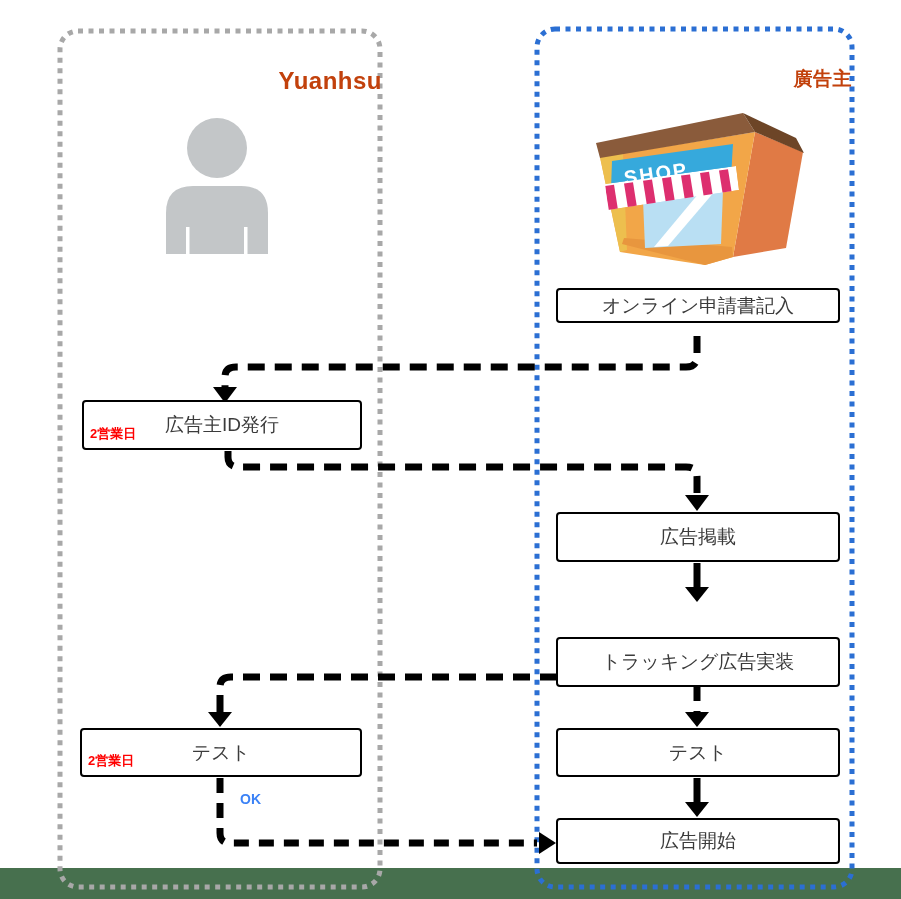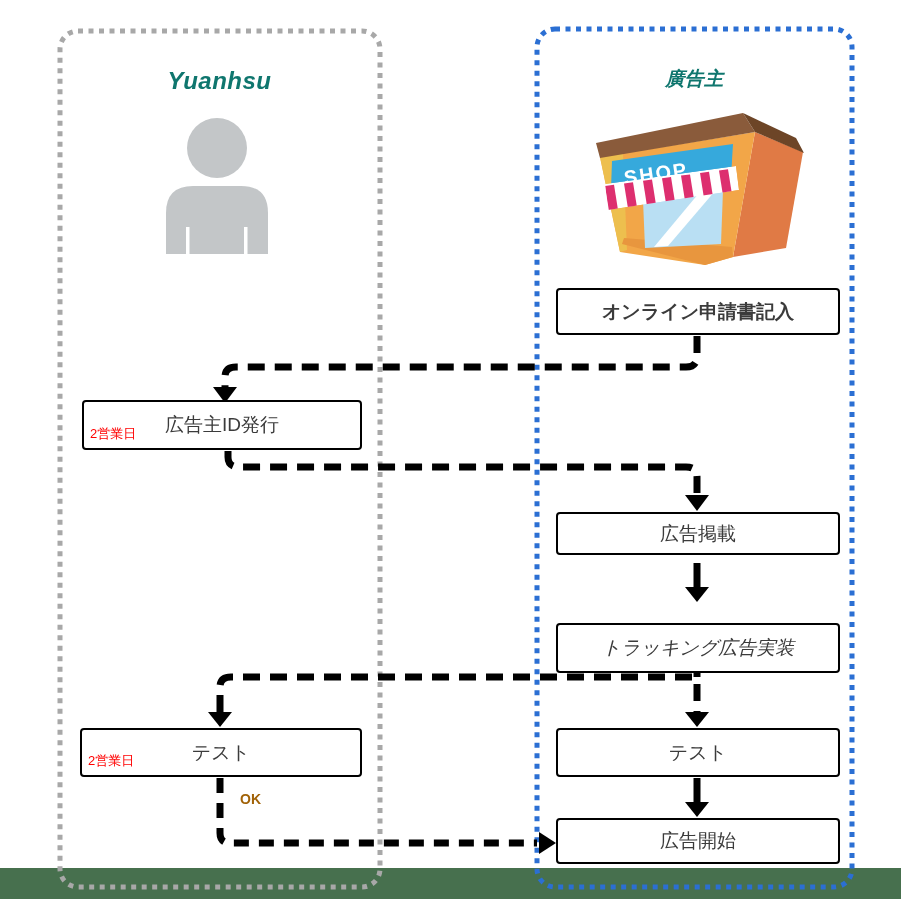--- a/index.html
+++ b/index.html
@@ -20,24 +20,23 @@
   }
   svg.overlay {
     position: absolute;
     left: 0; top: 0;
     z-index: 2;
   }
   .lane-title {
     position: absolute;
     z-index: 3;
     font-weight: bold;
-    color: #0f766e;
-    text-align: center;
+    color: #c2410c;
+    text-align: right;
     letter-spacing: 0.5px;
-    font-style: italic;
   }
   .lane-title.left  { left: 57px;  top: 67px; width: 325px; font-size: 24px; }
   .lane-title.right { left: 537px; top: 66px; width: 315px; font-size: 19px; }
   .node {
     position: absolute;
     z-index: 3;
     box-sizing: border-box;
     background: #ffffff;
     border: 2.5px solid #000000;
     border-radius: 4px;
@@ -46,28 +45,28 @@
     justify-content: center;
     font-size: 19px;
     color: #3b3b3b;
     font-weight: 400;
   }
   .node .sla {
     position: absolute;
     left: 6px;
     bottom: 5px;
     color: #ff0000;
-    font-weight: normal;
+    font-weight: bold;
     font-size: 13px;
   }
   .ok-label {
     position: absolute;
     z-index: 3;
     left: 240px; top: 791px;
-    color: #a16207;
+    color: #3b82f6;
     font-weight: bold;
     font-size: 14px;
     text-align: right;
   }
 </style>
 </head>
 <body>
 
 <div class="stage">
 
@@ -130,34 +129,34 @@
       <polygon points="208,712 232,712 220,727"></polygon>
       <polygon points="685,712 709,712 697,727"></polygon>
       <polygon points="685,802 709,802 697,817"></polygon>
       <polygon points="539,832 539,854 556,843"></polygon>
     </g>
   </svg>
 
   <div class="lane-title left">Yuanhsu</div>
   <div class="lane-title right">廣告主</div>
 
-  <div class="node" style="left:556px; top:288px; width:284px; height:47px;font-weight:bold;">
+  <div class="node" style="left:556px; top:288px; width:284px; height:35px;">
     <span>オンライン申請書記入</span>
   </div>
 
   <div class="node" style="left:82px; top:400px; width:280px; height:50px;">
     <span>広告主ID発行</span>
     <span class="sla">2営業日</span>
   </div>
 
-  <div class="node" style="left:556px; top:512px; width:284px; height:43px;">
+  <div class="node" style="left:556px; top:512px; width:284px; height:50px;">
     <span>広告掲載</span>
   </div>
 
-  <div class="node" style="left:556px; top:623px; width:284px; height:50px;font-style:italic;">
+  <div class="node" style="left:556px; top:637px; width:284px; height:50px;">
     <span>トラッキング広告実装</span>
   </div>
 
   <div class="node" style="left:80px; top:728px; width:282px; height:49px;">
     <span>テスト</span>
     <span class="sla">2営業日</span>
   </div>
 
   <div class="node" style="left:556px; top:728px; width:284px; height:49px;">
     <span>テスト</span>

